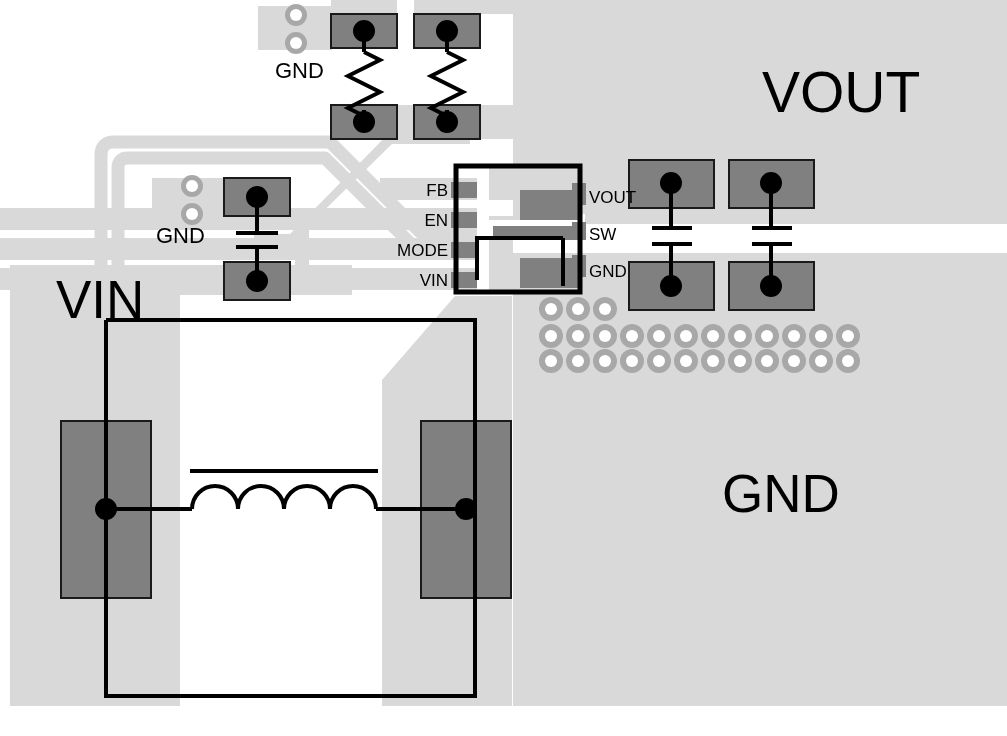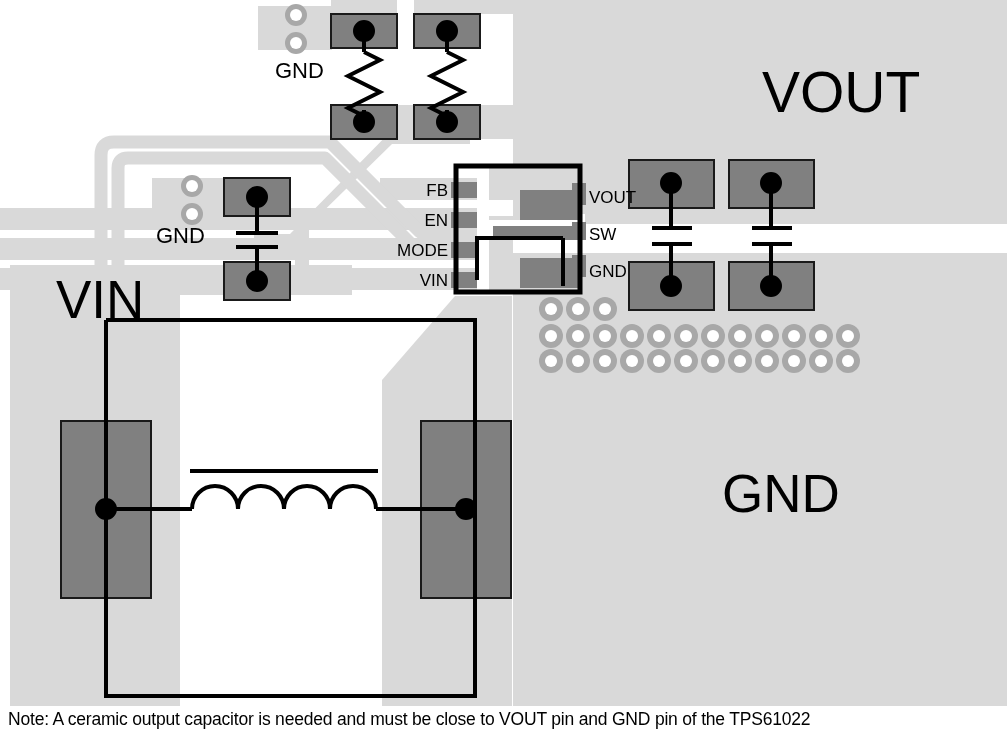--- a/index.html
+++ b/index.html
@@ -308,14 +308,13 @@
       <text x="448" y="226" font-size="17" text-anchor="end">EN</text>
       <text x="448" y="256" font-size="17" text-anchor="end">MODE</text>
       <text x="448" y="286" font-size="17" text-anchor="end">VIN</text>
 
       <text x="589" y="203" font-size="17">VOUT</text>
       <text x="589" y="240" font-size="17">SW</text>
       <text x="589" y="277" font-size="17">GND</text>
     </g>
   </svg>
 
-  <div class="note">Note: A ceramic output capacitor is needed and must be close to VOUT pin and GND pin of the TPS61022</div>
 </div>
 
 </body></html>

